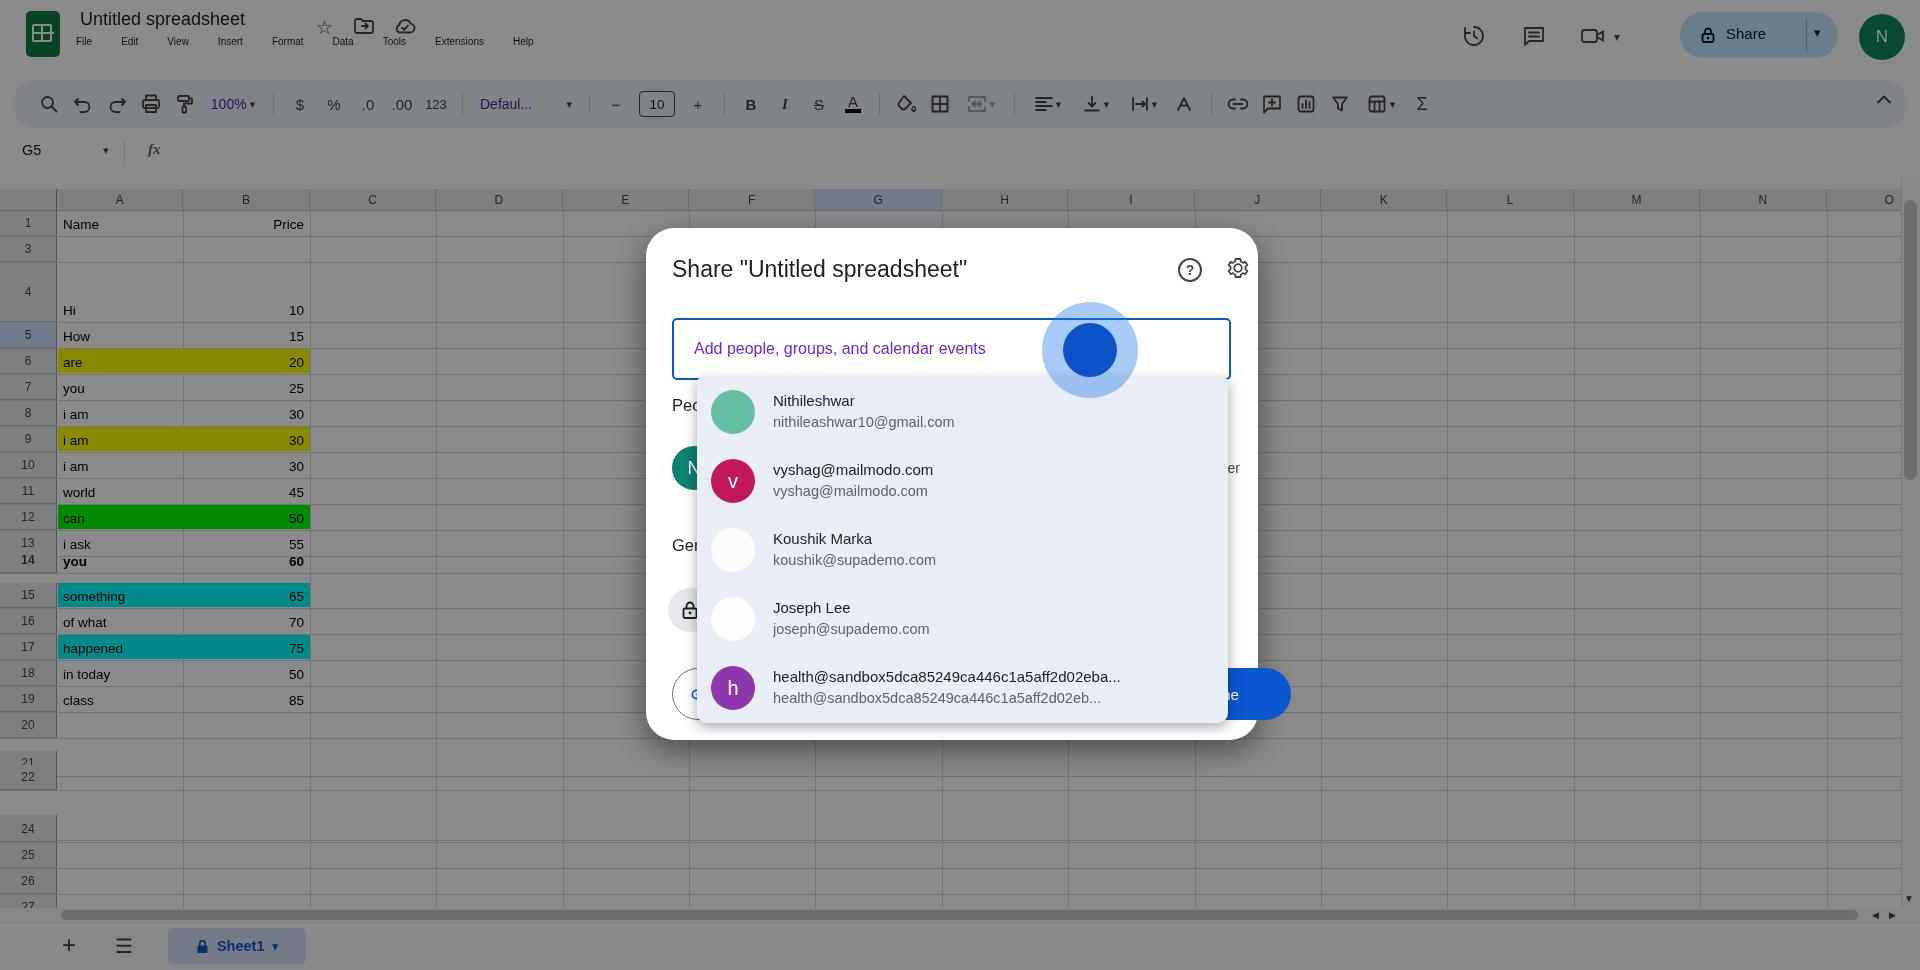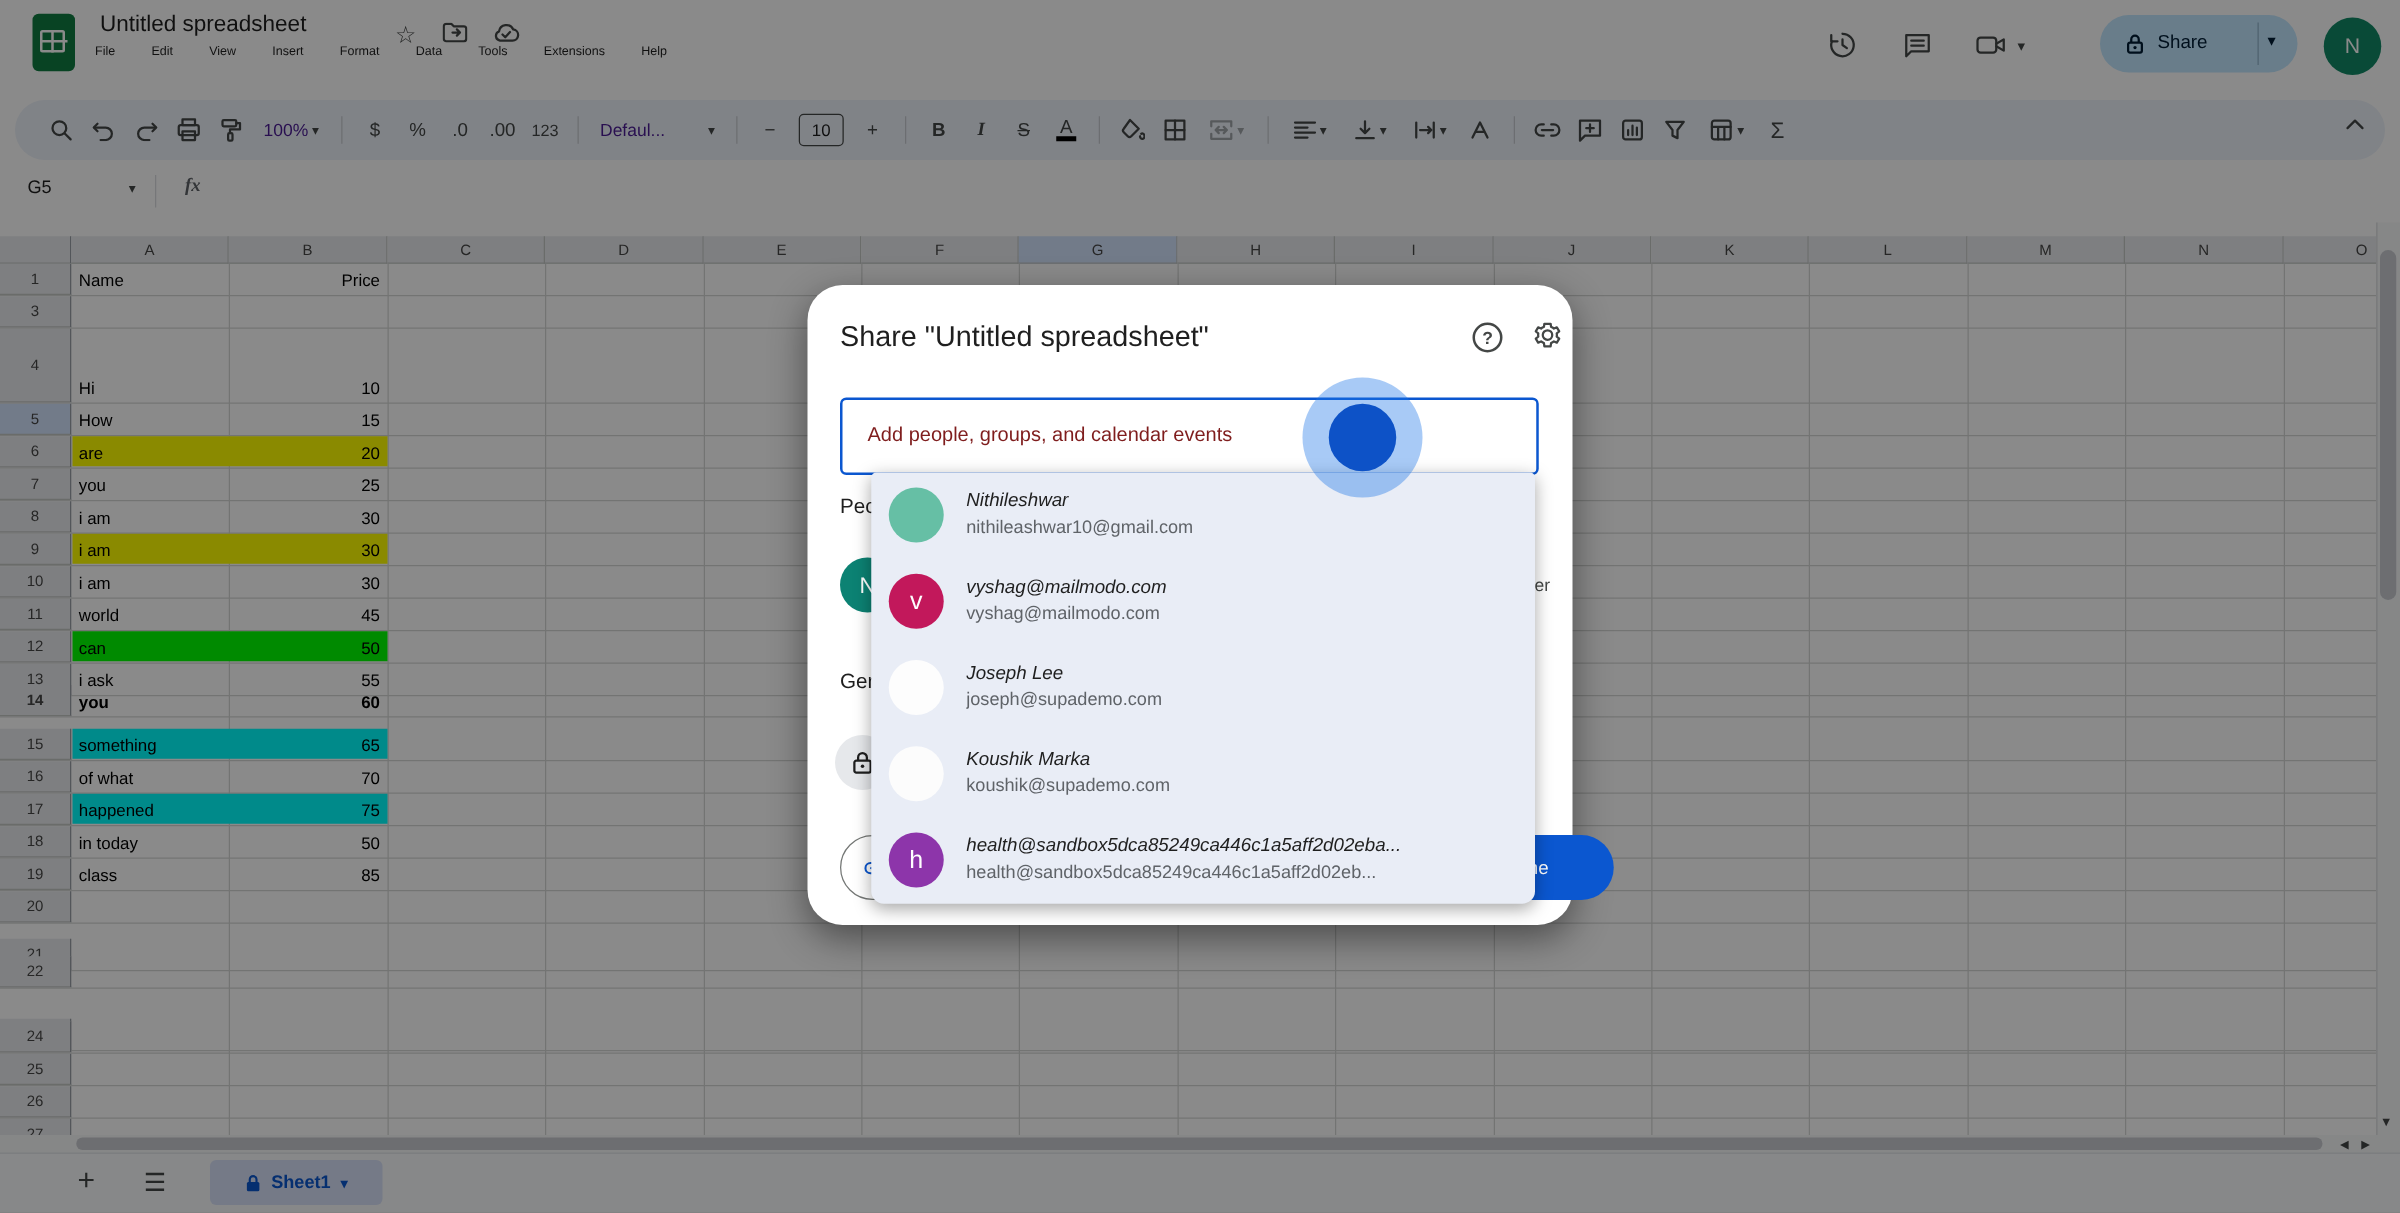--- a/index.html
+++ b/index.html
@@ -90,37 +90,37 @@
   
   #scrim{left:0;top:0;width:1920px;height:970px;background:rgba(0,0,0,0.46);z-index:50;}
   #dialog{left:646px;top:228px;width:612px;height:512px;background:#fff;border-radius:28px;z-index:60;
           box-shadow:0 10px 30px rgba(0,0,0,.45);}
   #dlg-title{left:26px;top:28px;font-size:23px;color:#1f1f1f;}
   #dlg-help{left:532px;top:30px;width:24px;height:24px;border:2px solid #444746;border-radius:50%;box-sizing:border-box;
             display:flex;align-items:center;justify-content:center;font-size:14px;font-weight:bold;color:#444746;}
   #dlg-gear{left:580px;top:28px;font-size:23px;color:#444746;}
   #dlg-input{left:26px;top:90px;width:559px;height:62px;border:2px solid #0b57d0;border-radius:5px;box-sizing:border-box;
              display:flex;align-items:center;}
-  #dlg-input .ph{margin-left:20px;font-size:16px;color:#7f1d1d;}
+  #dlg-input .ph{margin-left:20px;font-size:16px;color:#6d28d9;}
   .dlg-h{font-size:16.5px;font-weight:500;color:#1f1f1f;}
   #owner-avatar{left:26px;top:218px;width:44px;height:44px;border-radius:50%;background:#0c8273;color:#fff;
                 display:flex;align-items:center;justify-content:center;font-size:18px;}
   #owner-label{right:18px;top:232px;font-size:14px;color:#444746;}
   #lock-circle{left:22px;top:360px;width:44px;height:44px;border-radius:50%;background:#e6e8eb;
                display:flex;align-items:center;justify-content:center;}
   #copy-link{left:26px;top:440px;width:138px;height:52px;border:1px solid #747775;border-radius:26px;box-sizing:border-box;
              display:flex;align-items:center;gap:10px;padding-left:18px;color:#0b57d0;font-size:14.5px;font-weight:500;background:#fff;}
   #done-btn{left:505px;top:440px;width:140px;height:52px;background:#0b57d0;border-radius:26px;color:#fff;
             display:flex;align-items:center;justify-content:center;font-size:15px;font-weight:500;}
   #dropdown{left:51px;top:150px;width:531px;height:345px;background:#e9edf6;border-radius:4px 4px 10px 10px;
             box-shadow:0 4px 14px rgba(0,0,0,.35);z-index:70;overflow:hidden;}
   .sg-item{position:relative;width:100%;height:69px;}
   .sg-avatar{position:absolute;left:14px;top:12px;width:44px;height:44px;border-radius:50%;color:#fff;
              display:flex;align-items:center;justify-content:center;font-size:20px;}
-  .sg-name{position:absolute;left:76px;top:14px;right:12px;font-size:15px;color:#1f1f1f;white-space:nowrap;overflow:hidden;font-style:italic;}
+  .sg-name{position:absolute;left:76px;top:14px;right:12px;font-size:15px;color:#1f1f1f;white-space:nowrap;overflow:hidden;}
   .sg-email{position:absolute;left:76px;top:36px;right:12px;font-size:14.5px;color:#5f6368;white-space:nowrap;overflow:hidden;}
   #click-outer{left:396px;top:74px;width:96px;height:96px;border-radius:50%;background:rgba(26,115,232,.38);z-index:90;}
   #click-inner{left:417px;top:95px;width:54px;height:54px;border-radius:50%;background:#0d52c7;z-index:91;}
 </style>
 </head>
 <body>
 
 <div id="stage">
 
   <div id="topbar" class="abs">
@@ -566,28 +566,28 @@
           <div class="sg-avatar" style="background: rgb(102, 191, 165);"></div>
           <div class="sg-name">Nithileshwar</div>
           <div class="sg-email">nithileashwar10@gmail.com</div>
         </div>
         <div class="sg-item">
           <div class="sg-avatar" style="background: rgb(194, 24, 91);">v</div>
           <div class="sg-name">vyshag@mailmodo.com</div>
           <div class="sg-email">vyshag@mailmodo.com</div>
         </div>
         <div class="sg-item">
+          <div class="sg-avatar" style="background: rgb(252, 252, 252);"></div>
+          <div class="sg-name">Koushik Marka</div>
+          <div class="sg-email">koushik@supademo.com</div>
+        </div>
+        <div class="sg-item">
           <div class="sg-avatar" style="background: rgb(253, 253, 253);"></div>
           <div class="sg-name">Joseph Lee</div>
           <div class="sg-email">joseph@supademo.com</div>
-        </div>
-        <div class="sg-item">
-          <div class="sg-avatar" style="background: rgb(252, 252, 252);"></div>
-          <div class="sg-name">Koushik Marka</div>
-          <div class="sg-email">koushik@supademo.com</div>
         </div>
         <div class="sg-item">
           <div class="sg-avatar" style="background: rgb(141, 53, 170);">h</div>
           <div class="sg-name">health@sandbox5dca85249ca446c1a5aff2d02eba...</div>
           <div class="sg-email">health@sandbox5dca85249ca446c1a5aff2d02eb...</div>
         </div>
       </div>
     <div class="abs" id="click-outer"></div>
     <div class="abs" id="click-inner"></div>
   </div>

